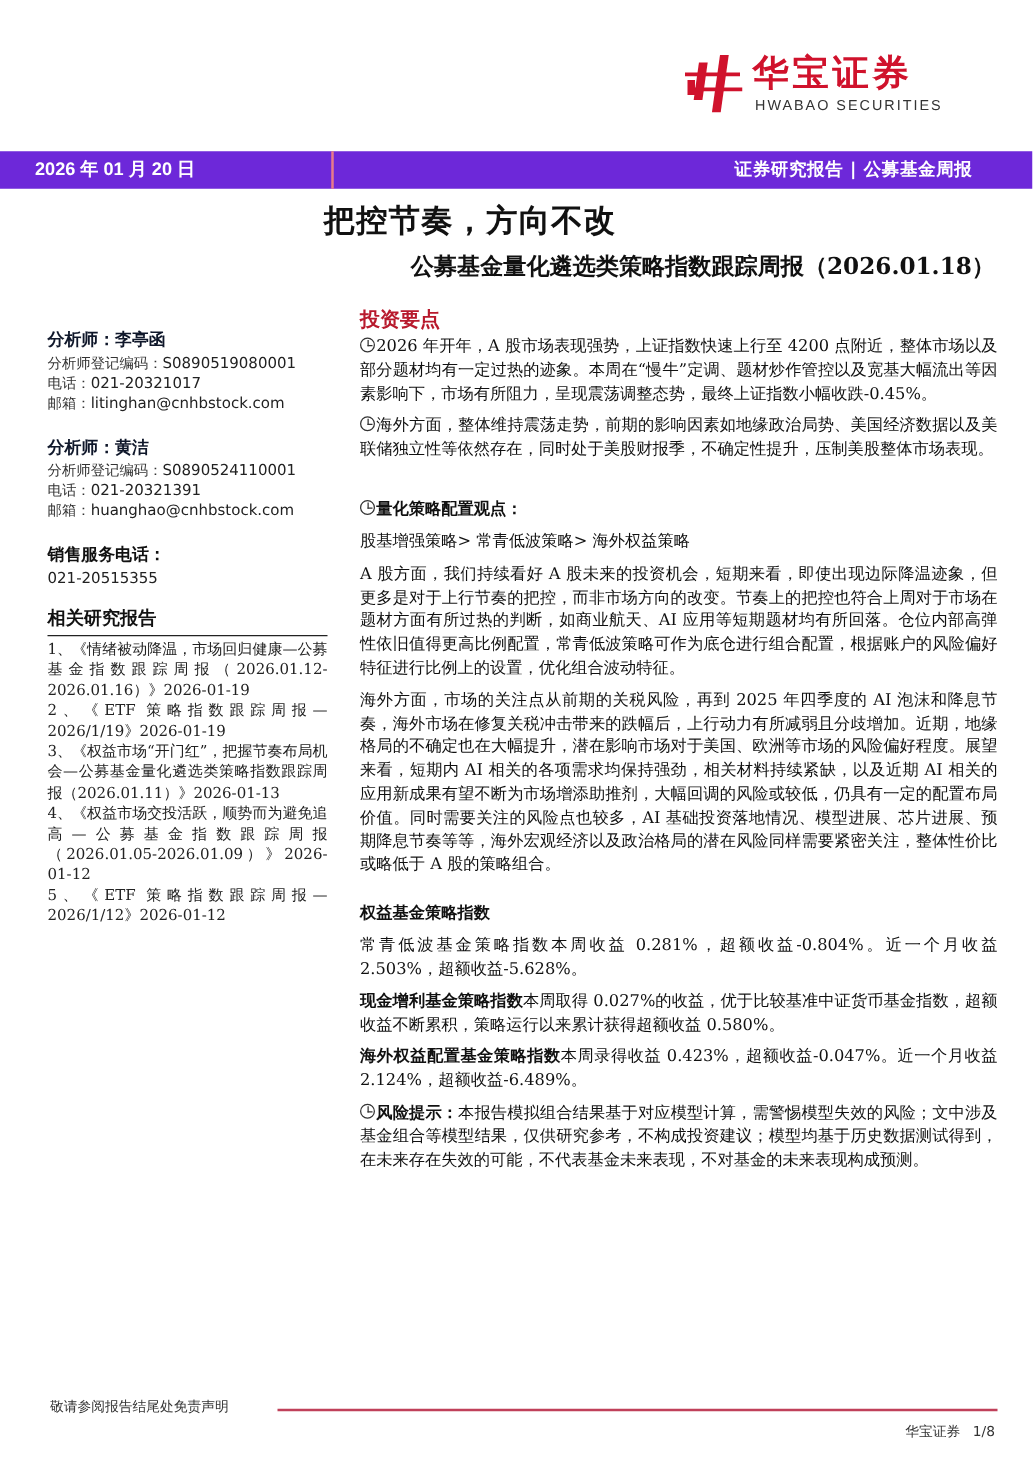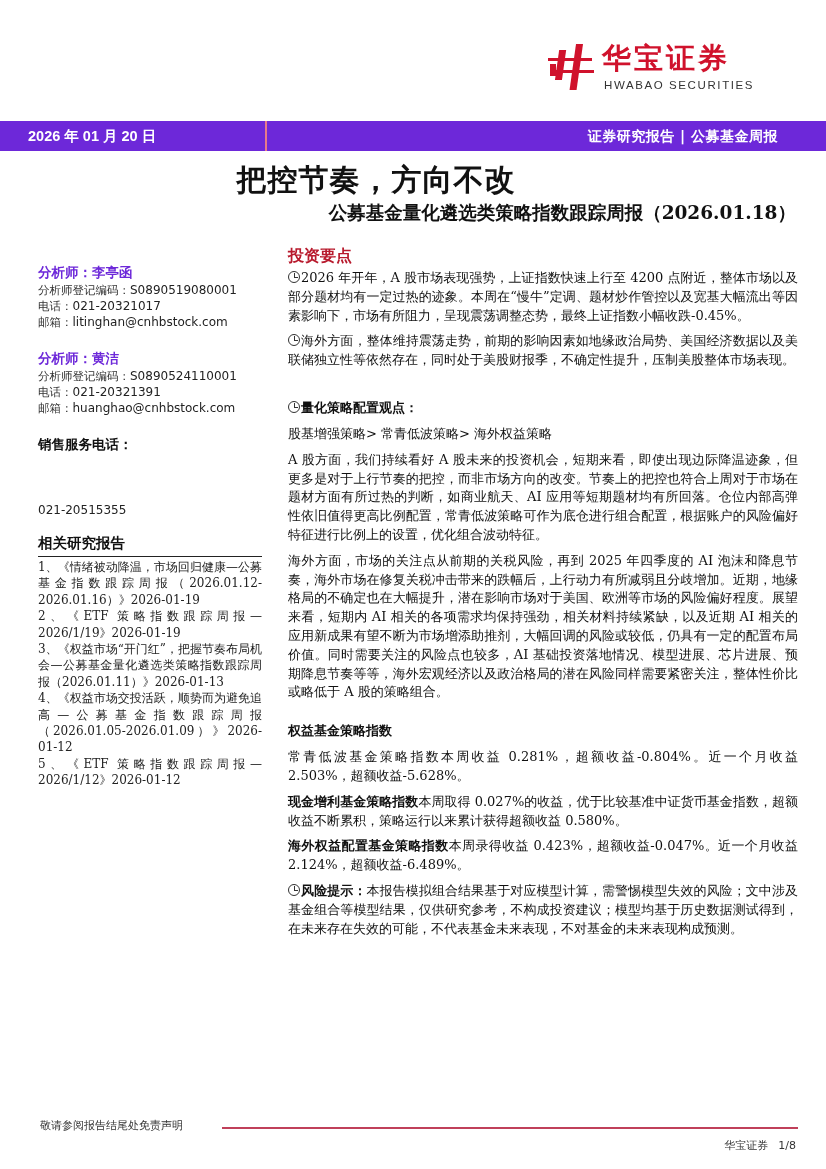--- a/index.html
+++ b/index.html
@@ -11,31 +11,31 @@
   .logo-mark { position: absolute; left: 0; top: 4px; width: 48px; height: 46px; }
   .logo-cn { position: absolute; left: 56px; top: 0; font-family: "DejaVu Sans", sans-serif; font-weight: bold; font-size: 29px; color: #d0122c; letter-spacing: 3px; line-height: 36px; }
   .logo-en { position: absolute; left: 58px; top: 38px; font-family: "Liberation Sans", sans-serif; font-size: 11.5px; color: #333; letter-spacing: 1.6px; line-height: 14px; }
 
   
   .topbar { position: absolute; left: 0; top: 121px; width: 826px; height: 30px; background: #6d28d9; }
   .topbar .divider { position: absolute; left: 265px; top: 0; width: 2px; height: 30px; background: #e87a8a; }
   .topbar .date { position: absolute; left: 28px; top: 0; line-height: 30px; color: #fff; font-weight: bold; font-size: 14.5px; font-family: "Liberation Sans", sans-serif; }
   .topbar .rtype { position: absolute; right: 48px; top: 0; line-height: 30px; color: #fff; font-weight: bold; font-size: 14px; letter-spacing: 0.5px; }
 
-  .title { position: absolute; left: 0; width: 662px; text-align: center; top: 160px; font-family: "DejaVu Serif", serif; font-size: 30px; font-weight: bold; color: #111; letter-spacing: 1px; padding-left: 90px; }
+  .title { position: absolute; left: 0; width: 662px; text-align: center; top: 160px; font-family: "DejaVu Serif", serif; font-size: 25px; font-weight: bold; color: #111; letter-spacing: 1px; padding-left: 90px; }
   .subtitle { position: absolute; right: 30px; top: 200px; font-size: 18.5px; font-weight: bold; color: #111; font-family: "DejaVu Serif", serif; text-align: right; }
 
   
   .sidebar { position: absolute; left: 38px; top: 262px; width: 224px; font-size: 12px; line-height: 16px; color: #222; }
   .analyst { margin-bottom: 18px; }
-  .analyst .name-line { font-weight: bold; font-size: 13.5px; color: #6d28d9; line-height: 20px; margin-bottom: 0px; }
+  .analyst .name-line { font-weight: bold; font-size: 13.5px; color: #0f172a; line-height: 20px; margin-bottom: 0px; }
   .analyst .row { font-size: 12px; line-height: 16px; }
   .analyst .row .lbl { font-family: "DejaVu Serif", serif; color: #333; font-size: 11.5px; }
   .sales-title { font-weight: bold; font-size: 13.5px; line-height: 20px; margin-top: 4px; color: #111; }
-  .sales-phone { font-size: 12px; line-height: 16px; margin-bottom: 14px; margin-top: 48px; }
+  .sales-phone { font-size: 12px; line-height: 16px; margin-bottom: 14px; }
   .related-title { font-weight: bold; font-size: 14.5px; line-height: 22px; color: #111; border-bottom: 1.5px solid #222; padding-bottom: 2px; margin-bottom: 2px; }
   .related-list { list-style: none; }
   .related-list li { font-size: 12px; line-height: 16.4px; text-align: justify; text-align-last: left; font-family: "DejaVu Serif", serif; color: #222; }
 
   
   .main { position: absolute; left: 288px; top: 245px; width: 510px; font-size: 13px; line-height: 18.8px; color: #111; }
   .main p { text-align: justify; font-family: "DejaVu Serif", serif; }
   .sec-title { color: #b81a2d; font-weight: bold; font-size: 16px; line-height: 22px; margin-bottom: 2px; font-family: "DejaVu Serif", serif; }
   .bullet { display: inline-block; width: 12px; height: 12px; border: 1px solid #333; border-radius: 50%; position: relative; vertical-align: -1px; margin-right: 1px; }
   .bullet::before { content: ""; position: absolute; left: 5px; top: 1px; width: 1px; height: 5px; background: #333; }

